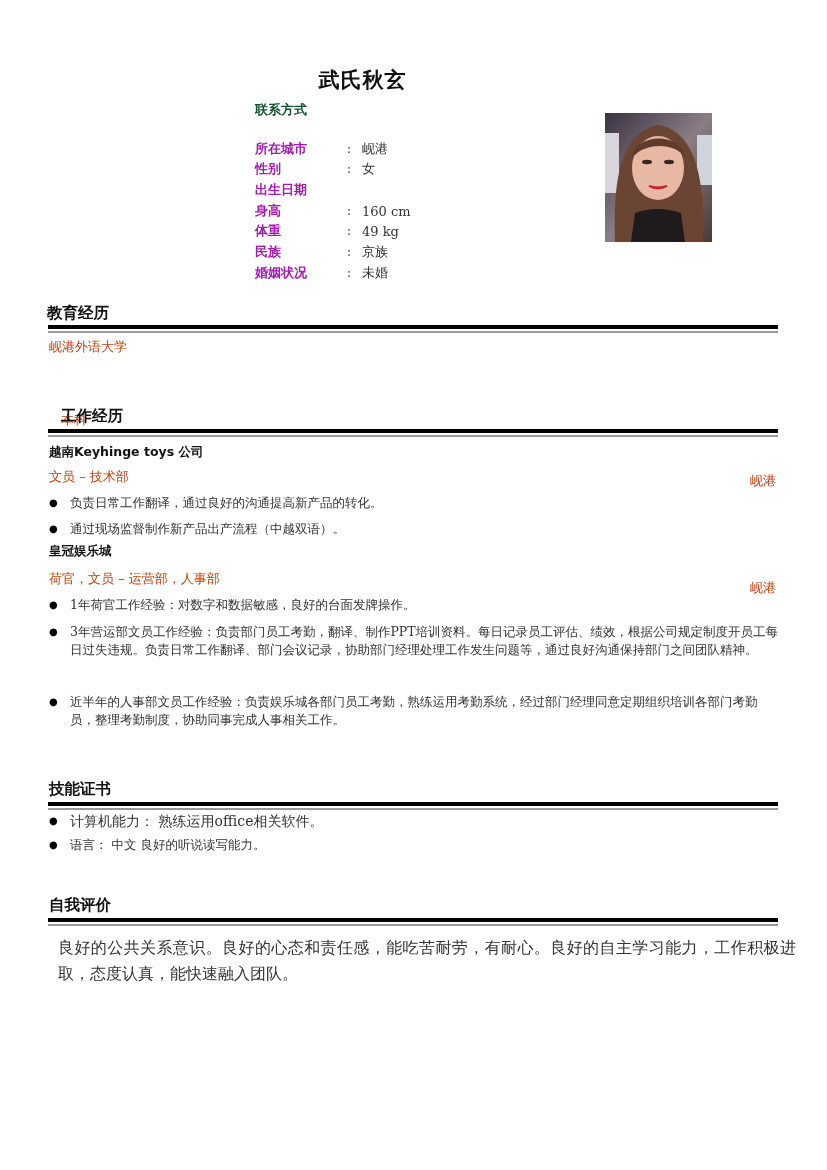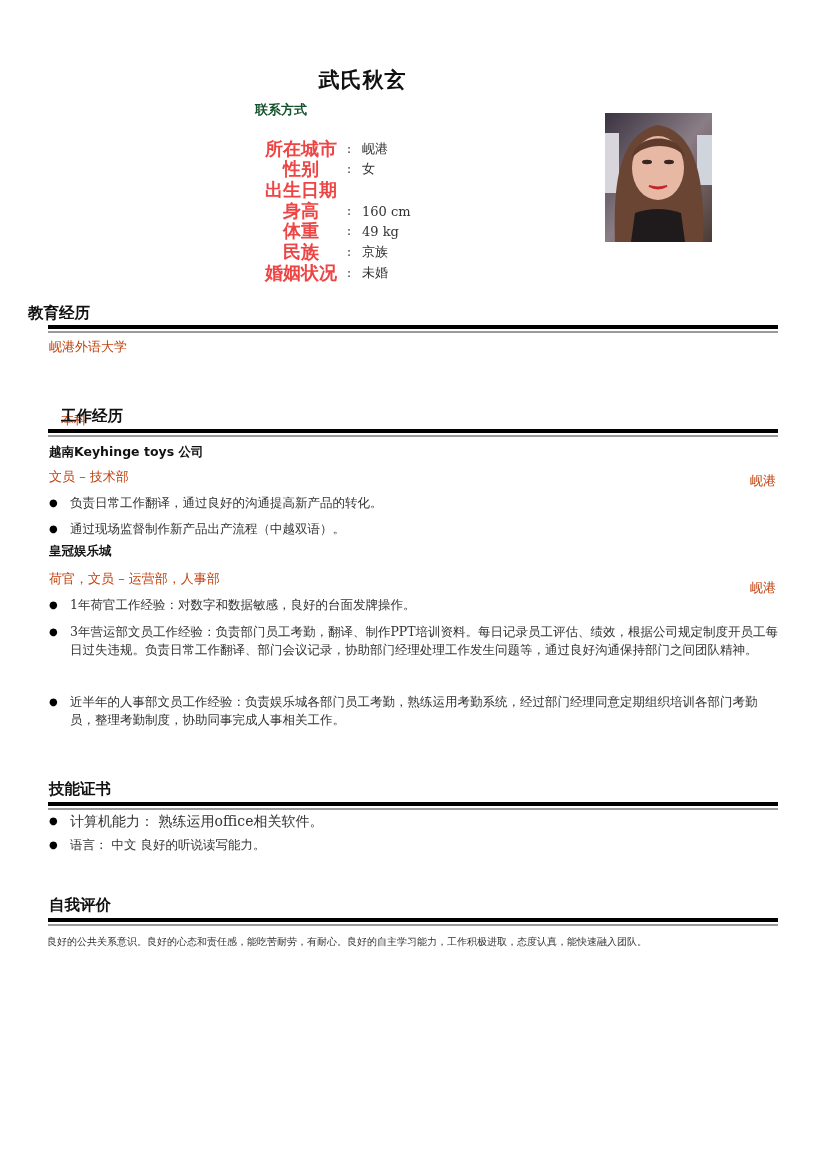--- a/index.html
+++ b/index.html
@@ -14,21 +14,21 @@
       font-family: "DejaVu Sans", "Liberation Sans", sans-serif;
       font-weight: bold; font-size: 21px; color: #111; letter-spacing: 1px;
     }
     .contact-label {
       left: 255px; top: 101px; font-family: "DejaVu Sans", sans-serif;
       font-weight: bold; font-size: 13px; color: #14532d;
     }
     .info-row { left: 255px; height: 20.5px; display: flex; align-items: center; }
     .info-label {
       width: 92px; font-family: "DejaVu Sans", sans-serif; font-weight: bold;
-      font-size: 18px; color: #ef4444; text-align: center;
+      font-size: 13px; color: #a21caf;
     }
     .info-colon { width: 15px; font-size: 12px; color: #333; }
     .info-value { font-size: 13px; color: #333; }
     .photo {
       left: 605px; top: 113px; width: 107px; height: 129px; overflow: hidden;
       background: #6b4a3c;
     }
     .section-title {
       font-family: "DejaVu Sans", sans-serif; font-weight: bold;
       font-size: 15.5px; color: #111;
@@ -106,21 +106,21 @@
     <path d="M10 129 C8 70 14 20 53 12 C92 18 100 70 98 129 Z" fill="#6a4533"></path>
     <ellipse cx="53" cy="55" rx="26" ry="32" fill="#e7b9a5"></ellipse>
     <path d="M27 45 C30 20 76 18 80 45 C72 30 40 28 27 45 Z" fill="#5e3b2b"></path>
     <ellipse cx="42" cy="49" rx="5" ry="2.2" fill="#3a2620"></ellipse>
     <ellipse cx="64" cy="49" rx="5" ry="2.2" fill="#3a2620"></ellipse>
     <path d="M44 73 Q53 78 62 73 Q53 76 44 73 Z" fill="#c0262a" stroke="#c0262a" stroke-width="2"></path>
     <path d="M30 100 Q53 92 76 100 L80 129 L26 129 Z" fill="#1f1a1c"></path>
   </svg>
 </div>
 
-<div class="abs section-title" style="left:28px; top:303px;">教育经历</div>
+<div class="abs section-title" style="left:47px; top:303px;">教育经历</div>
 <div class="abs rule-thick" style="left:48px; top:325px; width:730px;"></div>
 <div class="abs rule-thin" style="left:48px; top:331px; width:730px;"></div>
 <div class="abs text" style="left:49px; top:338px;">岘港外语大学</div>
 <div class="abs text" style="left:61px; top:363px;margin-top:48px;">本科</div>
 
 <div class="abs section-title" style="left:61px; top:406px;">工作经历</div>
 <div class="abs rule-thick" style="left:48px; top:429px; width:730px;"></div>
 <div class="abs rule-thin" style="left:48px; top:435px; width:730px;"></div>
 
 <div class="abs bold-text" style="left:49px; top:444px;">越南Keyhinge toys  公司</div>
@@ -159,13 +159,13 @@
   <span class="btext">计算机能力：   熟练运用office相关软件。</span>
 </div>
 <div class="abs bullet" style="left:49px; top:836px;">
   <span class="dot">●</span>
   <span class="btext">语言：  中文  良好的听说读写能力。</span>
 </div>
 
 <div class="abs section-title" style="left:49px; top:895px;">自我评价</div>
 <div class="abs rule-thick" style="left:48px; top:918px; width:730px;"></div>
 <div class="abs rule-thin" style="left:48px; top:924px; width:730px;"></div>
-<div class="abs" style="left:47px; top:935px; width:738px; font-size:10px; line-height:14px; color:#333; text-align:justify;">良好的公共关系意识。良好的心态和责任感，能吃苦耐劳，有耐心。良好的自主学习能力，工作积极进取，态度认真，能快速融入团队。</div>
+<div class="abs" style="left:58px; top:935px; width:738px; font-size:16px; line-height:26px; color:#333; text-align:justify;">良好的公共关系意识。良好的心态和责任感，能吃苦耐劳，有耐心。良好的自主学习能力，工作积极进取，态度认真，能快速融入团队。</div>
 
 </body></html>

